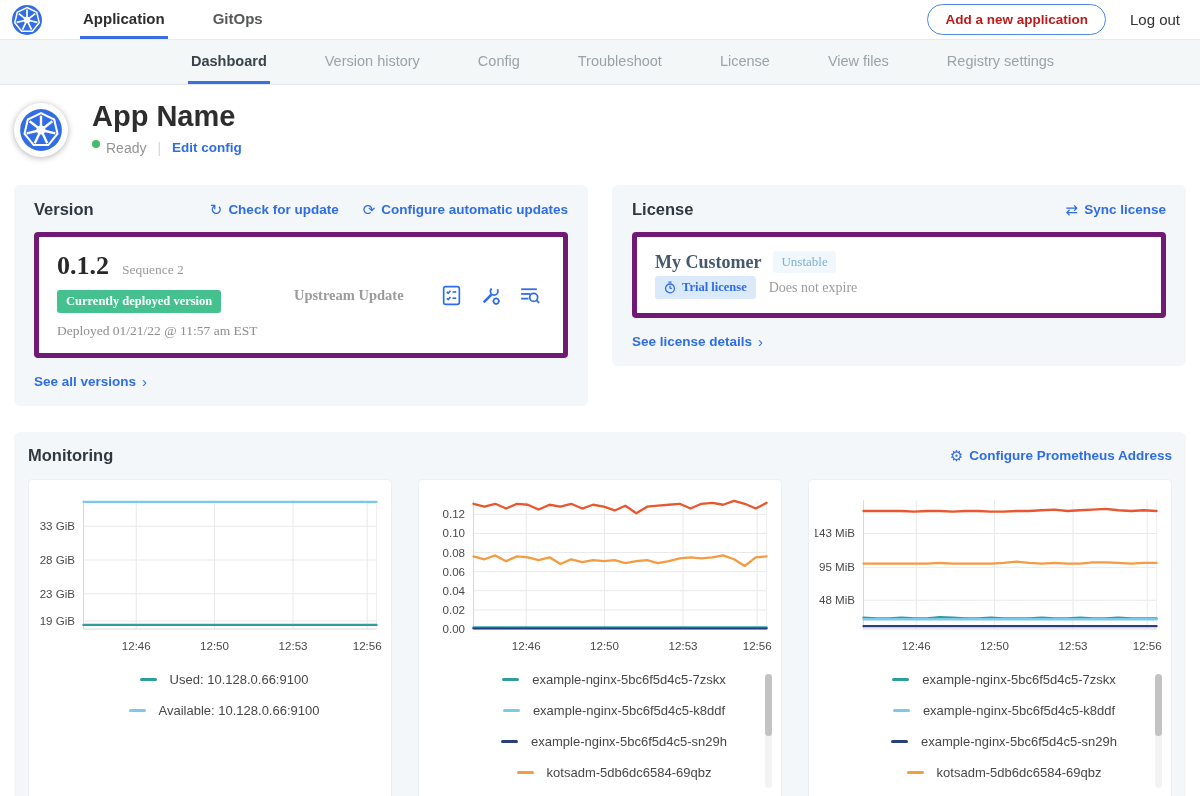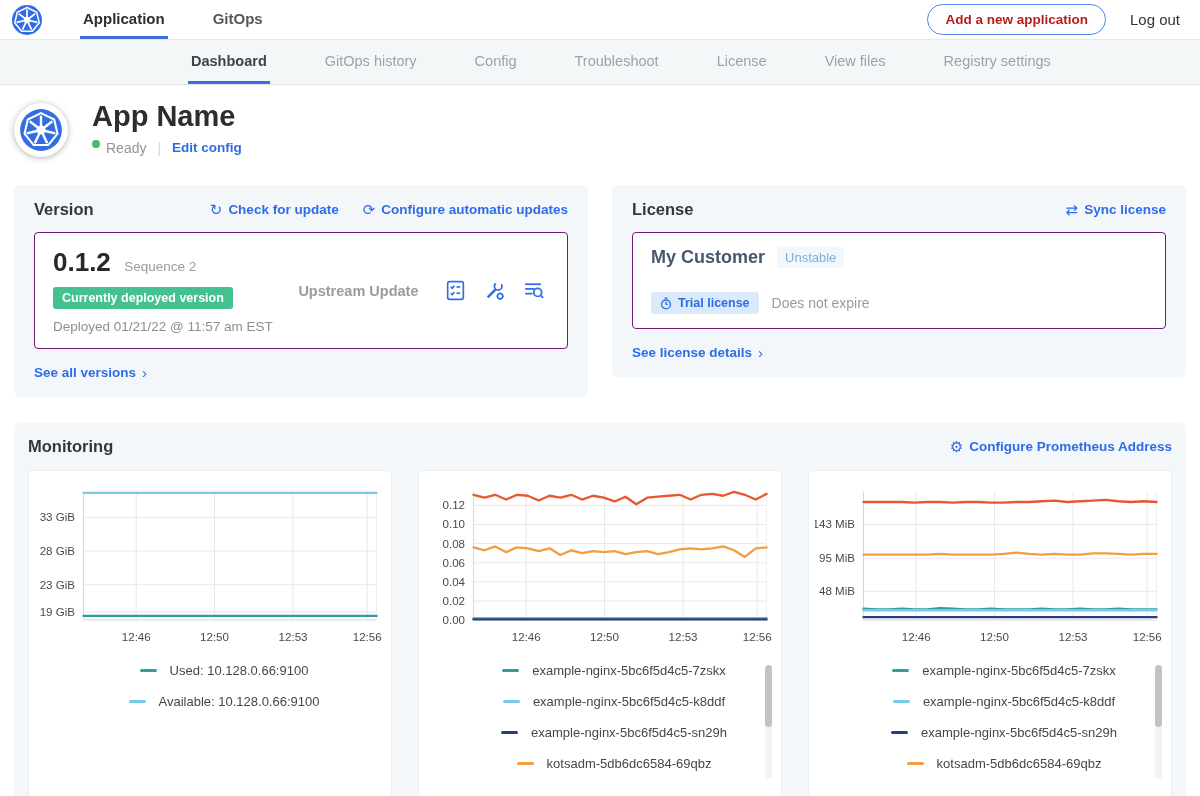--- a/index.html
+++ b/index.html
@@ -38,37 +38,37 @@
   .link { color:#2f6de6; font-weight:bold; font-size:13.5px; text-decoration:none;
           display:inline-flex; align-items:center; gap:6px; cursor:pointer; }
   .link .gl { font-weight:normal; font-size:15px; line-height:1; }
 
   
   .cards-row { display:flex; gap:24px; margin:12px 14px 26px; align-items:flex-start; }
   .panel { background:#f3f7fa; border-radius:6px; padding:15px 20px 16px; flex:1; }
   .panel-head { display:flex; align-items:center; margin-bottom:13px; }
   .panel-title { font-size:16.5px; font-weight:bold; color:#30383f; }
   .panel-links { margin-left:auto; display:flex; gap:24px; }
-  .inner-card { background:#fff; border:1px solid #701a75; border-radius:4px; padding:14px 18px; }
+  .inner-card { background:#fff; border:5px solid #701a75; border-radius:4px; padding:14px 18px;font-family:Liberation Serif, serif; }
   .panel-foot { margin-top:14px; }
 
   .v-flex { display:flex; align-items:center; }
   .v-num { font-size:26px; font-weight:bold; color:#282828; }
   .v-seq { font-size:13.5px; color:#9b9b9b; margin-left:9px; }
   .v-badge { display:inline-block; background:#44c18e; color:#fff; font-size:12.5px; font-weight:bold;
              padding:4px 9px; border-radius:3px; margin:9px 0 10px; }
   .v-deployed { font-size:13.5px; color:#8e8e8e; }
   .v-mid { flex:1; text-align:center; color:#9b9b9b; font-weight:bold; font-size:14.5px; }
   .v-icons { display:flex; gap:16px; align-items:center; margin-right:4px; }
   .v-icons svg { cursor:pointer; }
 
   .cust-row { display:flex; align-items:flex-end; gap:12px; }
   .cust-name { font-size:18px; font-weight:bold; color:#44596f; }
   .badge-unstable { background:#f1f8fd; color:#7fafd3; font-size:13px; padding:3px 8px; border-radius:3px; }
-  .lic-row2 { margin-top:24px; display:flex; align-items:center; gap:13px;text-align:center; }
+  .lic-row2 { margin-top:3px; display:flex; align-items:center; gap:13px;text-align:center; }
   .badge-trial { background:#dbeafa; color:#2f6de6; font-size:12.5px; font-weight:bold;
                  padding:4px 9px; border-radius:3px; display:inline-flex; align-items:center; gap:6px; }
   .expiry { color:#9b9b9b; font-size:14px; }
 
   
   .monitoring { margin:0 14px 20px; background:#f3f7fa; border-radius:6px; padding:14px 14px 16px; }
   .mon-head { display:flex; align-items:center; margin-bottom:14px; }
   .charts-row { display:flex; gap:26px; }
   .chart-card { flex:1; background:#fff; border:1px solid #edf0f2; border-radius:4px;
                 padding:12px 6px 16px; position:relative; }
@@ -102,21 +102,21 @@
   </div>
   <div class="topnav-item active">Application</div>
   <div class="topnav-item">GitOps</div>
   <div class="topnav-spacer"></div>
   <button class="add-btn">Add a new application</button>
   <div class="logout">Log out</div>
 </div>
 
 <div class="subnav">
   <div class="subnav-item active">Dashboard</div>
-  <div class="subnav-item">GitOps history</div>
+  <div class="subnav-item">Version history</div>
   <div class="subnav-item">Config</div>
   <div class="subnav-item">Troubleshoot</div>
   <div class="subnav-item">License</div>
   <div class="subnav-item">View files</div>
   <div class="subnav-item">Registry settings</div>
 </div>
 
 <div class="hero">
   <div class="hero-icon">
     <svg width="44" height="44" viewBox="0 0 24 24">

